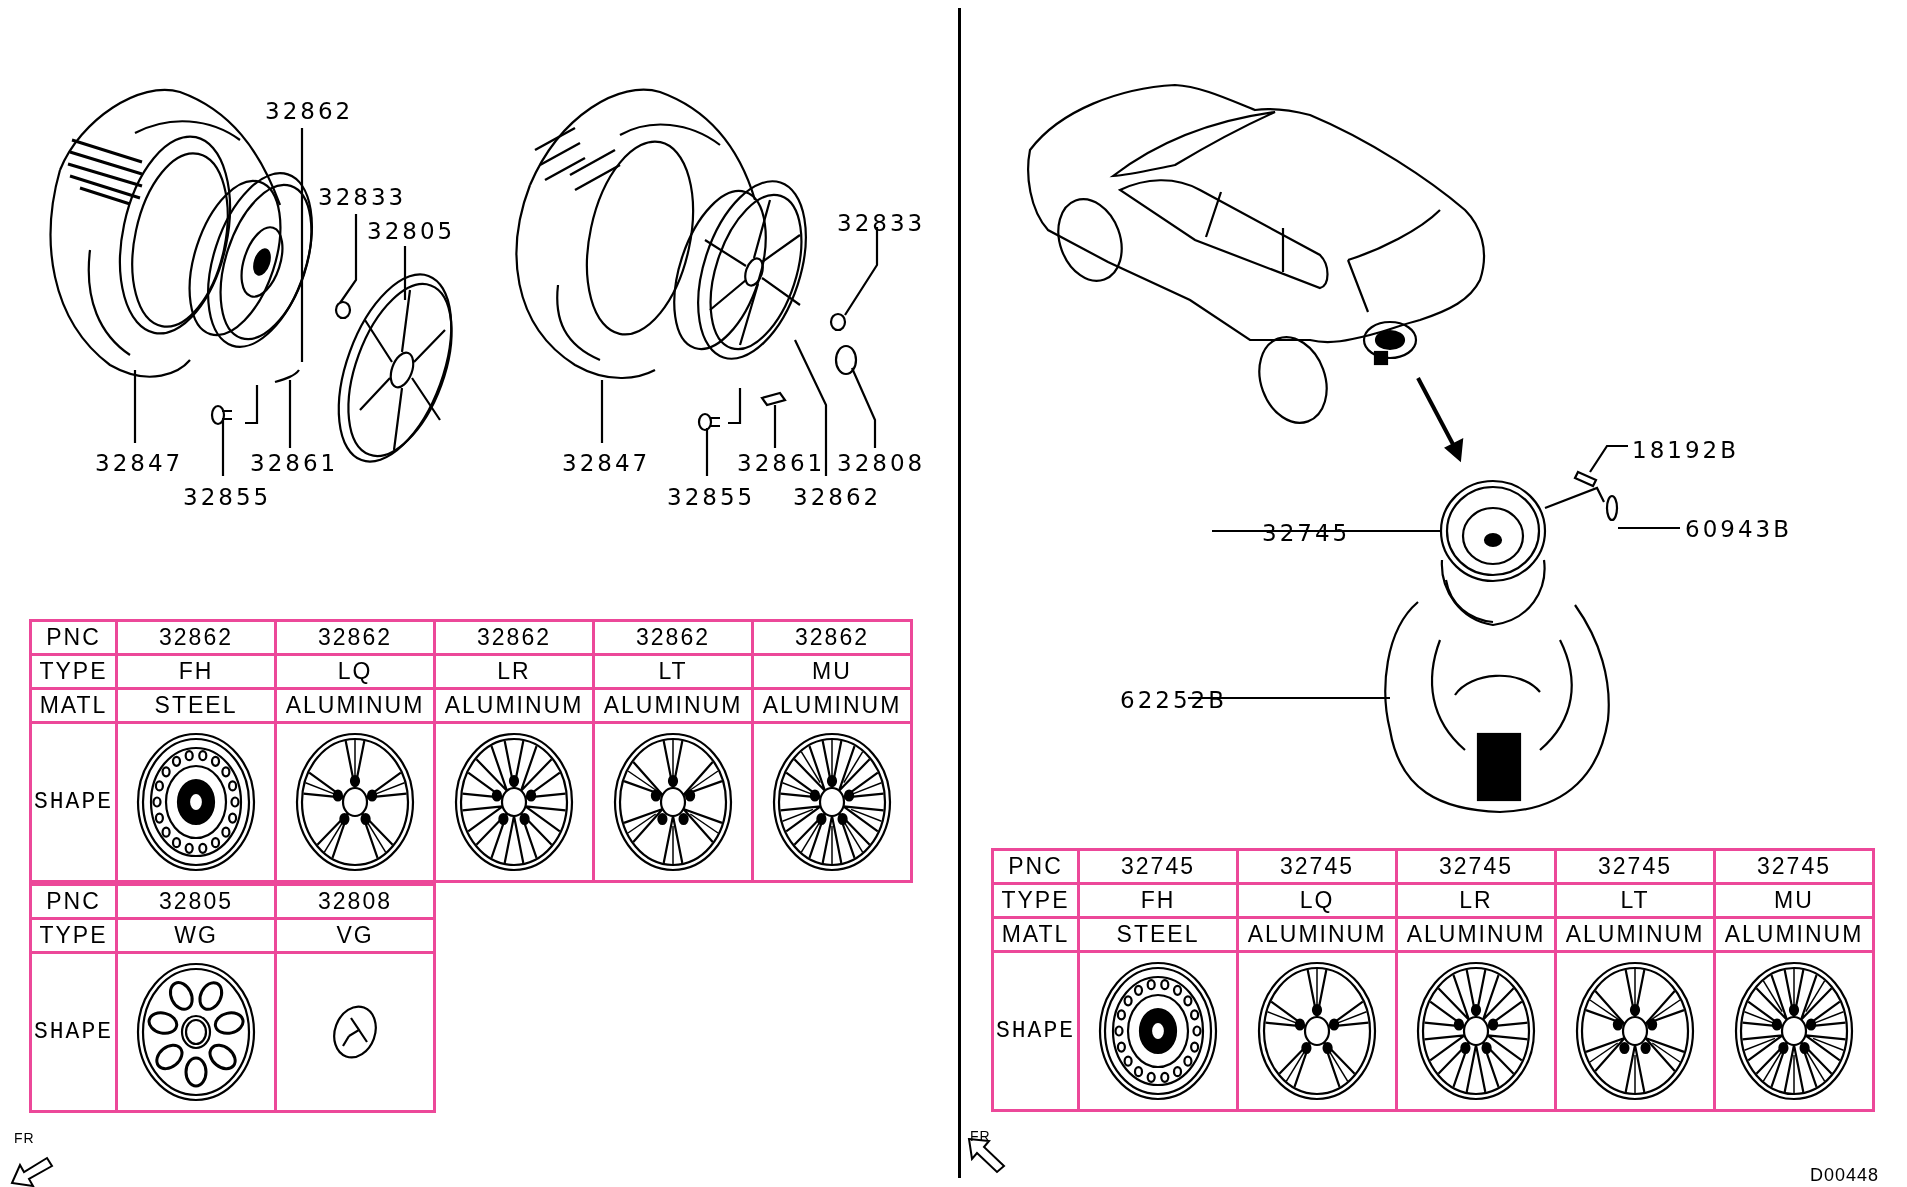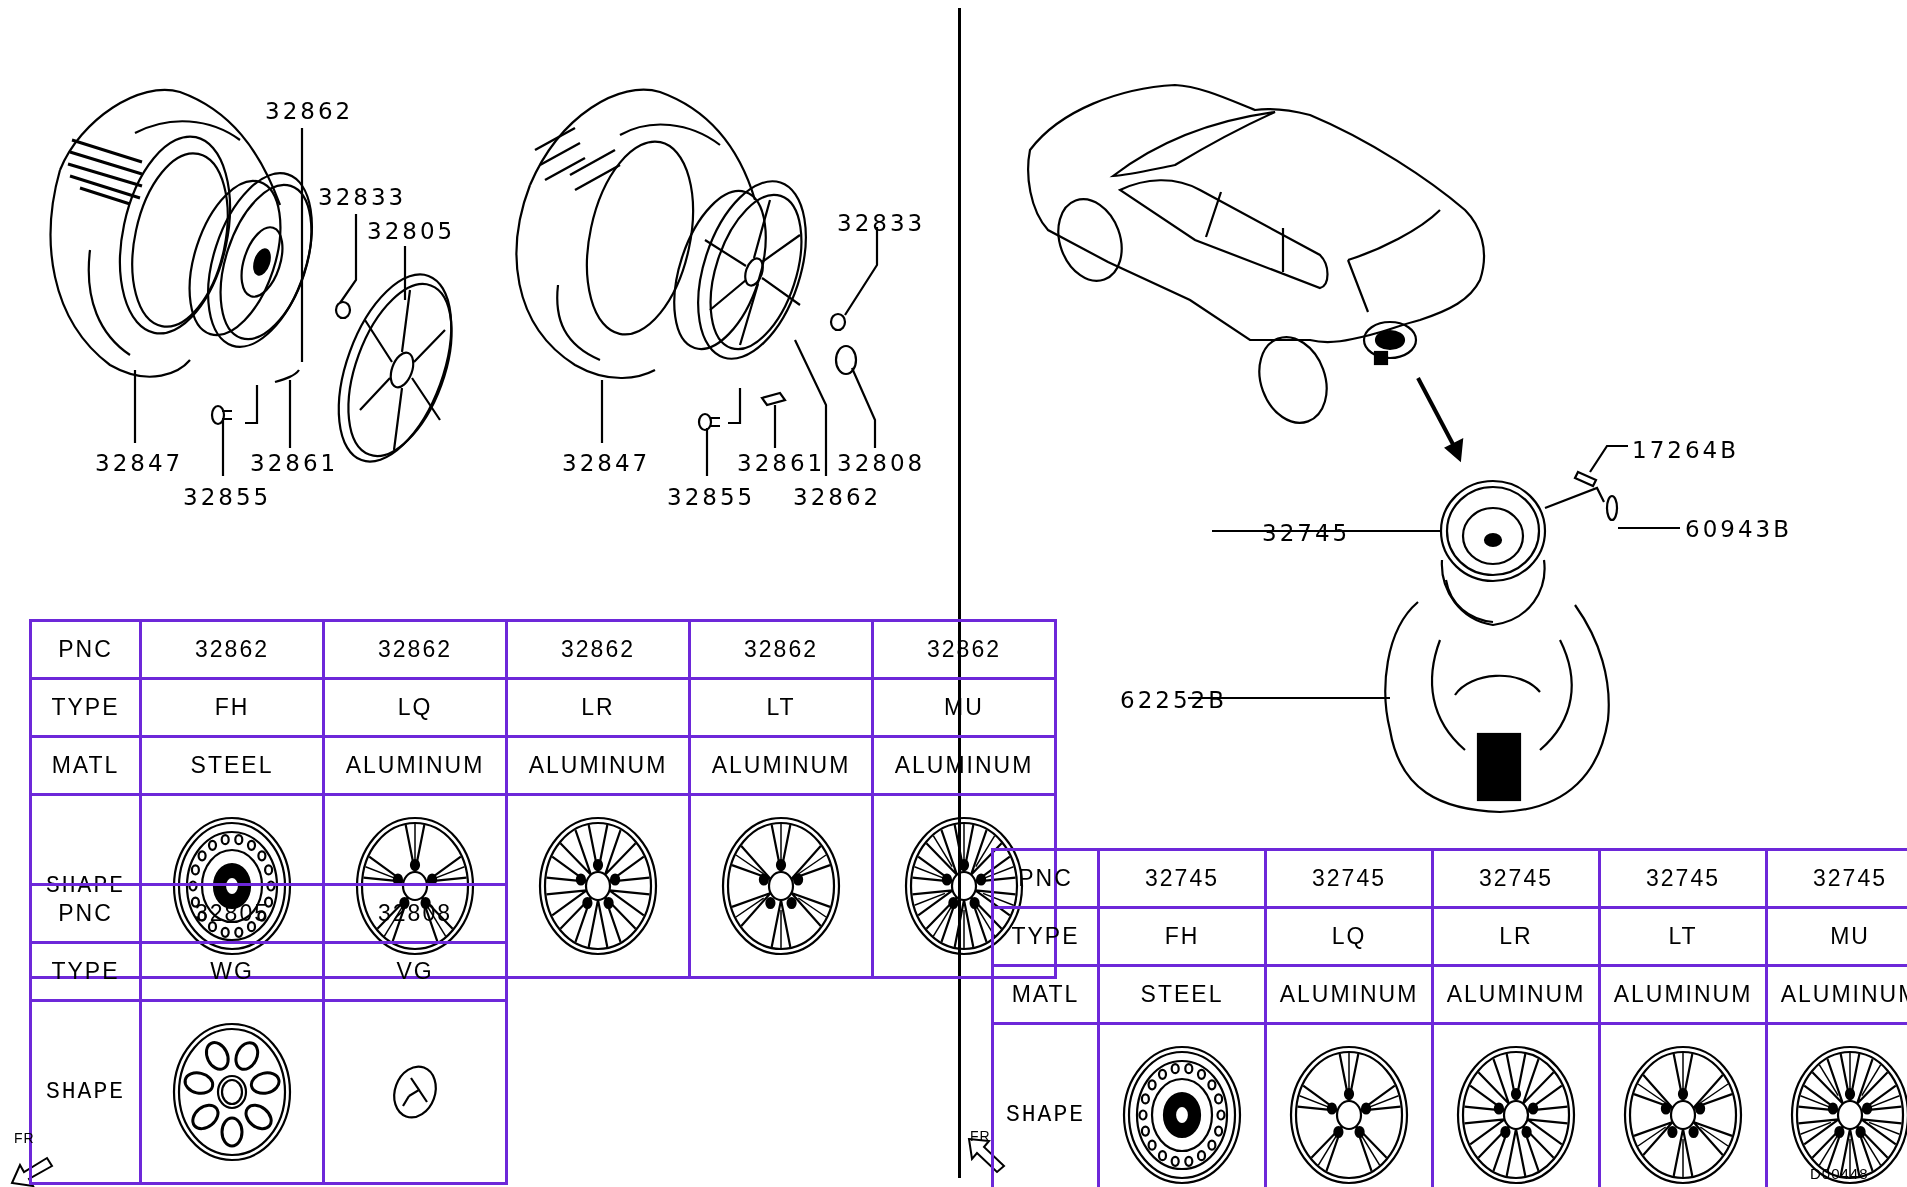--- a/index.html
+++ b/index.html
@@ -1,26 +1,26 @@
 <!DOCTYPE html>
 <html><head>
 <meta charset="utf-8">
 <style>
   html,body{margin:0;padding:0;background:#fff;}
   body{width:1907px;height:1187px;position:relative;overflow:hidden;font-family:"Liberation Sans",sans-serif;color:#000;}
   .canvas{position:absolute;left:0;top:0;width:1907px;height:1187px;}
   .divider{position:absolute;left:958px;top:8px;width:3px;height:1170px;background:#000;}
   .callout{position:absolute;font-family:"DejaVu Sans",sans-serif;font-size:23px;letter-spacing:3px;color:#000;white-space:nowrap;}
   table.spec{position:absolute;border-collapse:collapse;font-family:"Liberation Sans",sans-serif;}
-  table.spec td{border:3px solid #6d28d9;text-align:center;font-size:23px;letter-spacing:2px;padding:12px;height:31px;margin-left:39px;}
+  table.spec td{border:3px solid #ec4899;text-align:center;font-size:23px;letter-spacing:2px;padding:0;height:31px;margin-left:39px;}
   table.spec td.hdr{width:83px;}
   table.spec td.val{width:156px;}
   table.spec tr.shape td{height:156px;font-family:Liberation Mono, monospace;}
   .fr{position:absolute;font-size:14px;letter-spacing:1px;}
-  .code{position:absolute;font-size:15px;letter-spacing:1px;}
+  .code{position:absolute;font-size:18px;letter-spacing:1px;}
   svg{display:block}
 </style>
 </head>
 <body>
 
 <div class="canvas">
 
   <div class="divider"></div>
 
   <svg class="canvas" width="1907" height="1187" viewBox="0 0 1907 1187" fill="none" stroke="#000" stroke-width="2.2">
@@ -166,21 +166,21 @@
   <div class="callout" style="left:183px;top:484px">32855</div>
   <div class="callout" style="left:250px;top:450px">32861</div>
 
   <div class="callout" style="left:837px;top:210px">32833</div>
   <div class="callout" style="left:562px;top:450px">32847</div>
   <div class="callout" style="left:667px;top:484px">32855</div>
   <div class="callout" style="left:737px;top:450px">32861</div>
   <div class="callout" style="left:837px;top:450px">32808</div>
   <div class="callout" style="left:793px;top:484px">32862</div>
 
-  <div class="callout" style="left:1632px;top:437px">17264B</div>
+  <div class="callout" style="left:1632px;top:437px">18192B</div>
   <div class="callout" style="left:1262px;top:520px">32745</div>
   <div class="callout" style="left:1685px;top:516px">60943B</div>
   <div class="callout" style="left:1120px;top:687px">62252B</div>
 
   <table class="spec" style="left:29px;top:619px">
     <tbody>
         <tr>
       <td class="hdr">PNC</td>
       <td class="val">32862</td>
       <td class="val">32862</td>

